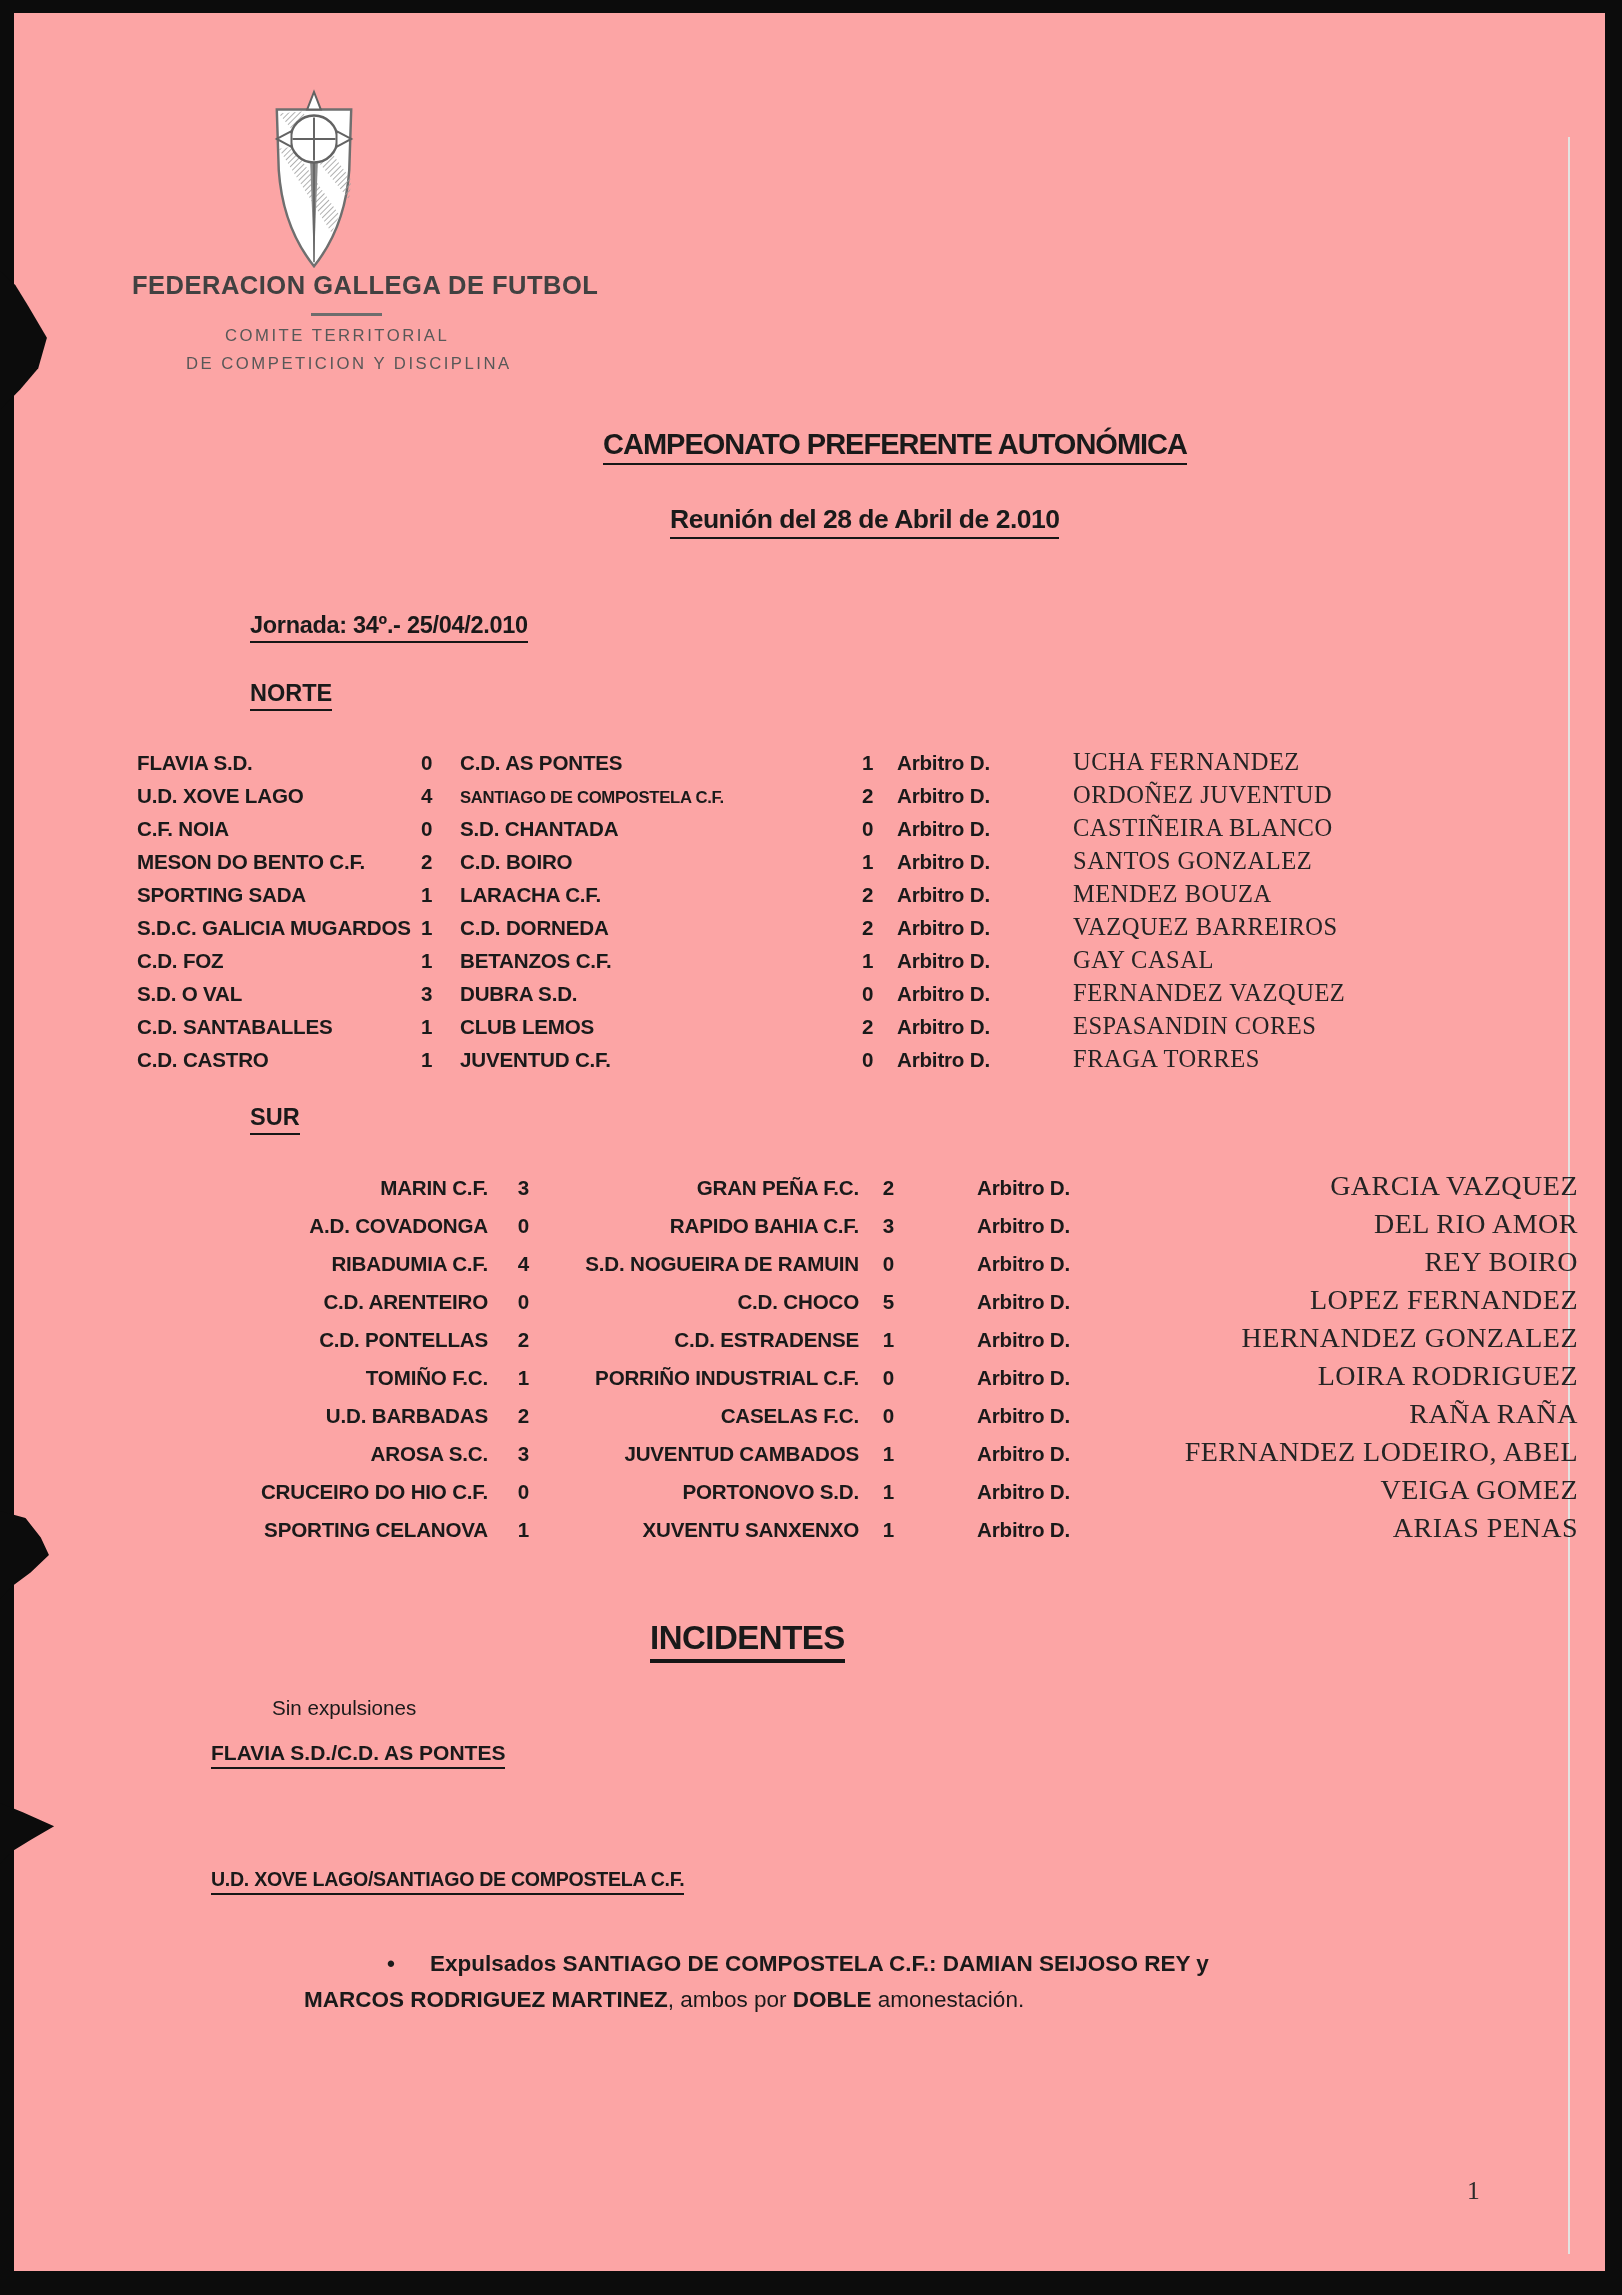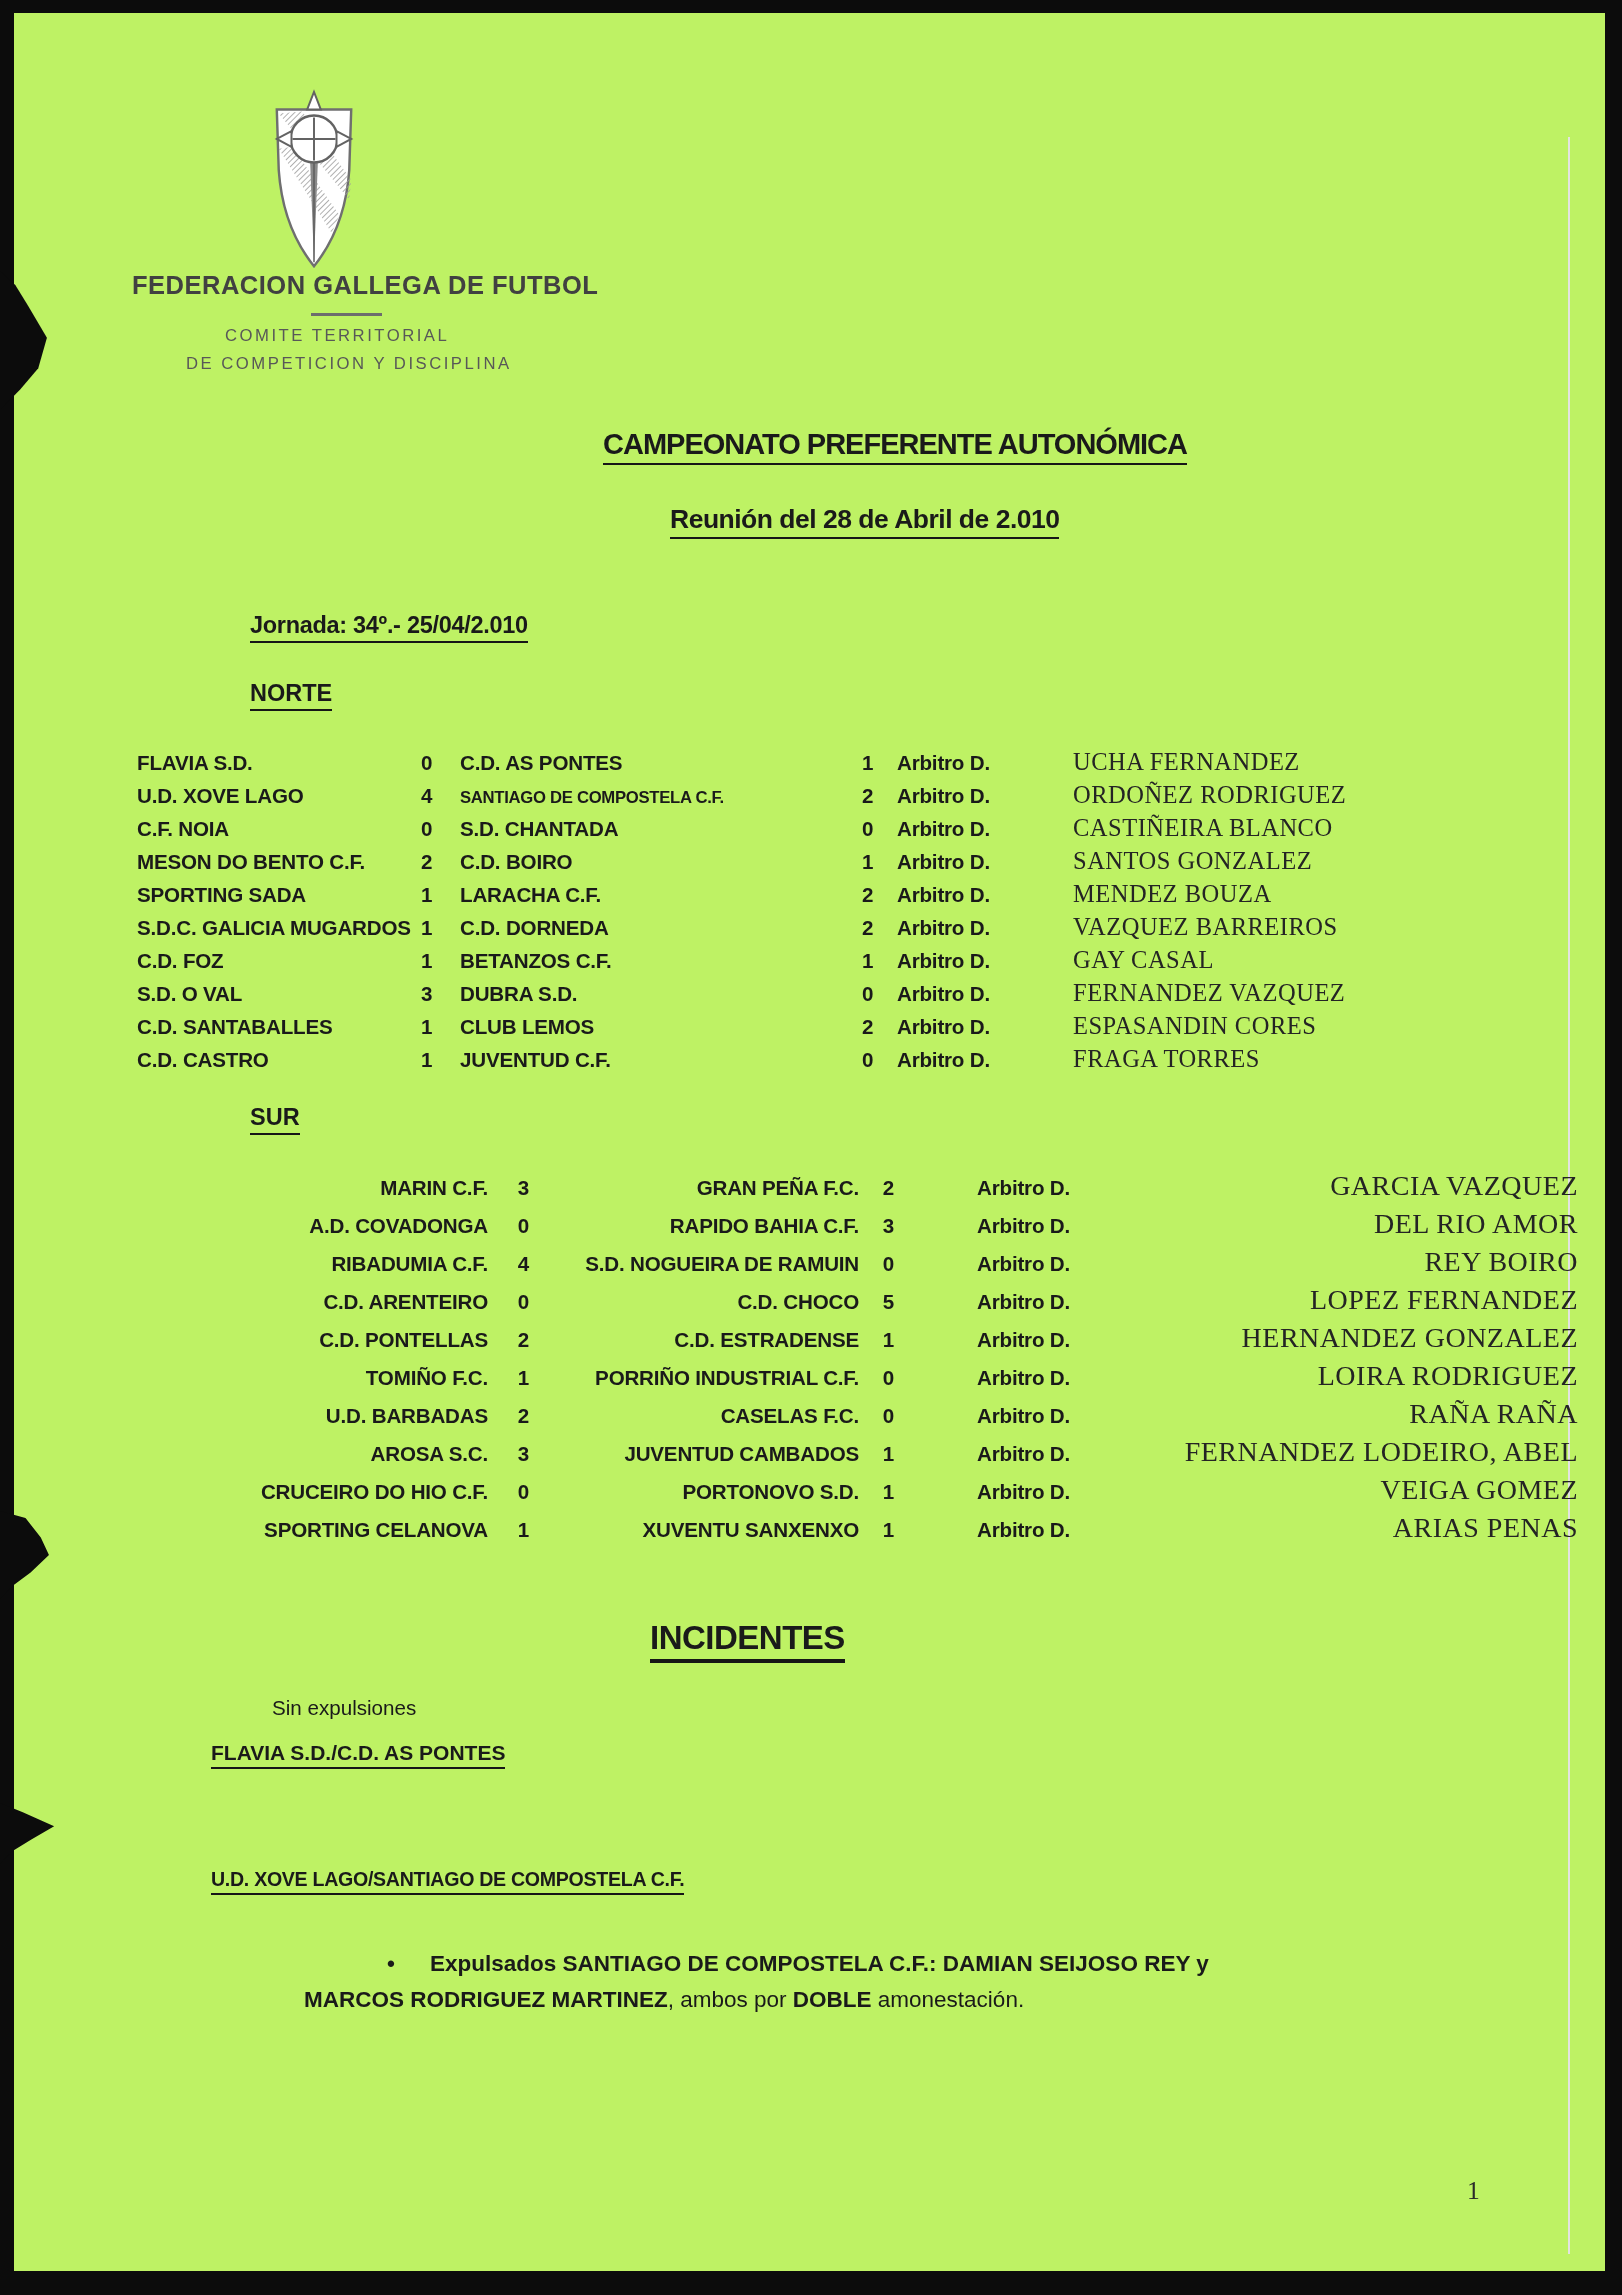--- a/index.html
+++ b/index.html
@@ -1,17 +1,17 @@
 <!DOCTYPE html>
 <html><head>
 <meta charset="utf-8">
 <style>
   html,body{margin:0;padding:0;background:#e8e8e8;}
   .page{
-    position:relative;width:1622px;height:2296px;background:#bef264;
+    position:relative;width:1622px;height:2296px;background:#fca5a5;
     font-family:"Liberation Sans",sans-serif;color:#1a1a1a;overflow:hidden;
   }
   
   .bar{position:absolute;background:#0c0c0c;}
   .bar-top{left:0;top:0;width:1622px;height:12.7px;}
   .bar-bottom{left:0;top:2271px;width:1622px;height:24.5px;}
   .bar-left{left:0;top:0;width:13.7px;height:2296px;}
   .bar-right{left:1605px;top:0;width:17.6px;height:2296px;}
   .blob{position:absolute;background:#0c0c0c;}
   .blob1{left:0;top:271px;width:51px;height:139px;
@@ -123,21 +123,21 @@
         <span class="cell arbitro">Arbitro D.</span>
         <span class="cell referee">UCHA FERNANDEZ</span>
       </div>
 
       <div class="row">
         <span class="cell home">U.D. XOVE LAGO</span>
         <span class="cell score">4</span>
         <span class="cell away small">SANTIAGO DE COMPOSTELA C.F.</span>
         <span class="cell score">2</span>
         <span class="cell arbitro">Arbitro D.</span>
-        <span class="cell referee">ORDOÑEZ RODRIGUEZ</span>
+        <span class="cell referee">ORDOÑEZ JUVENTUD</span>
       </div>
 
       <div class="row">
         <span class="cell home">C.F. NOIA</span>
         <span class="cell score">0</span>
         <span class="cell away">S.D. CHANTADA</span>
         <span class="cell score">0</span>
         <span class="cell arbitro">Arbitro D.</span>
         <span class="cell referee">CASTIÑEIRA BLANCO</span>
       </div>

